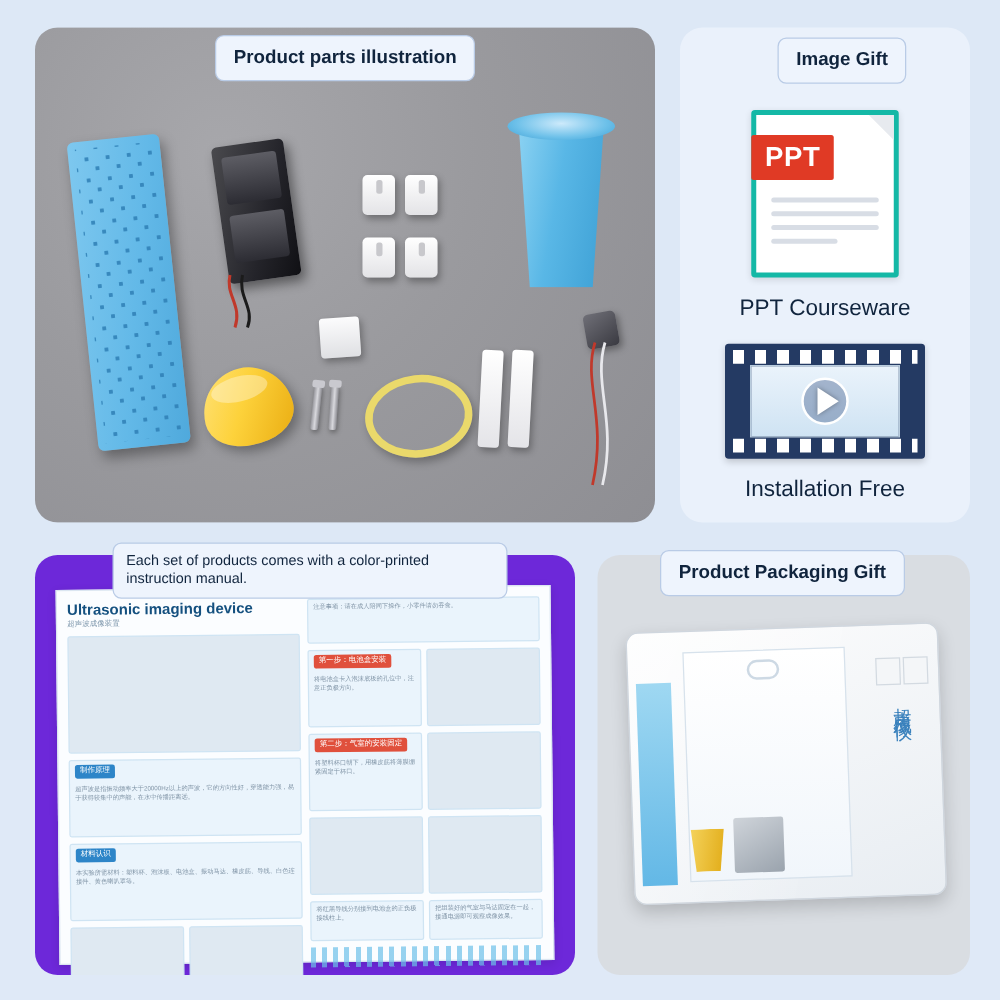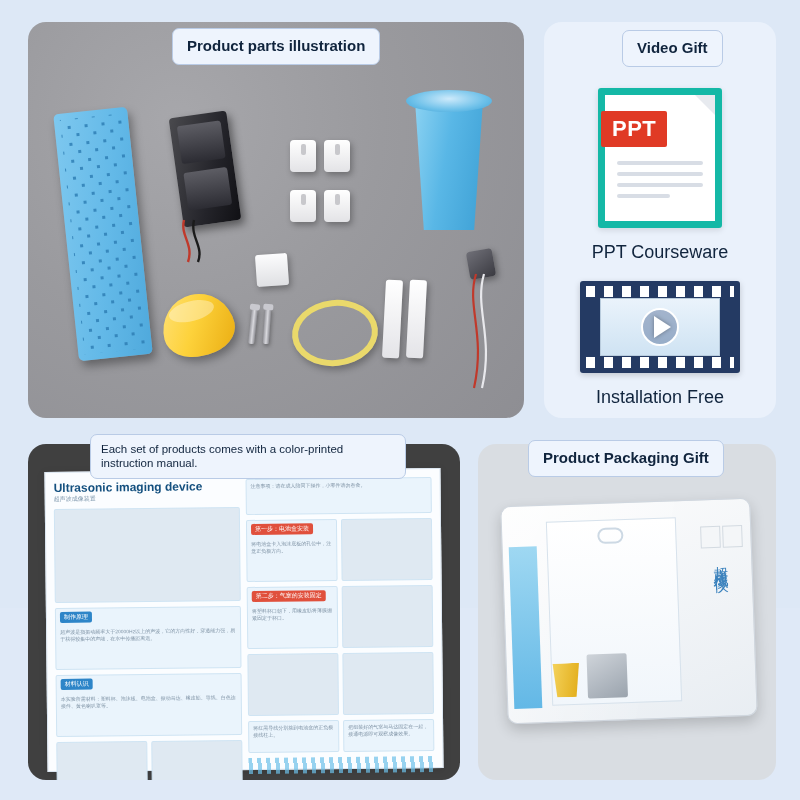--- a/index.html
+++ b/index.html
@@ -204,21 +204,21 @@
     position: absolute; inset: 0;
     display: flex; flex-direction: column;
     align-items: center; justify-content: flex-start;
     padding-top: 66px;
     box-sizing: border-box;
   }
   .ppt-doc {
     position: relative;
     width: 110px; height: 126px;
     background: #fff;
-    border: 7px solid #14b8a6;
+    border: 4px solid #14b8a6;
     border-radius: 3px;
     box-shadow: 0 2px 6px rgba(0,0,0,.12);
   }
   .ppt-doc .fold {
     position:absolute; right:0; top:0; width:0; height:0;
     border-left: 20px solid transparent;
     border-top: 20px solid #e7eaef;
   }
   .ppt-badge {
     position: absolute; left: -4px; top: 16px;
@@ -266,21 +266,21 @@
   .play-circle {
     width: 34px; height: 34px; border-radius: 50%;
     background: rgba(40,70,120,.35);
     border: 2px solid #ffffff;
     display:flex; align-items:center; justify-content:center;
   }
 
   
   #manual-panel {
     left: 28px; top: 444px; width: 432px; height: 336px;
-    background: #404040;
+    background: #6d28d9;
   }
   .manual-sheet {
     position:absolute; inset: 26px 18px 10px 18px;
     background: #fbfdff;
     border: 1px solid #dbe6f1;
     display: grid;
     grid-template-columns: 1fr 1fr;
     gap: 6px;
     padding: 8px;
     box-sizing: border-box;
@@ -432,21 +432,21 @@
         <div class="screen">
           <div class="play-circle">
             <div class="play"></div>
           </div>
         </div>
       </div>
       <div class="gift-caption">Installation Free</div>
     </div>
   </div>
 
-  <div class="chip" style="left:622px; top:30px;">Video Gift</div>
+  <div class="chip" style="left:622px; top:30px;">Image Gift</div>
 
   <div class="panel" id="manual-panel">
     <div class="manual-sheet">
 
       <div class="m-col">
         <div>
           <div class="m-title">Ultrasonic imaging device</div>
           <div class="m-sub">超声波成像装置</div>
         </div>
         <div class="m-block tall photo"></div>

